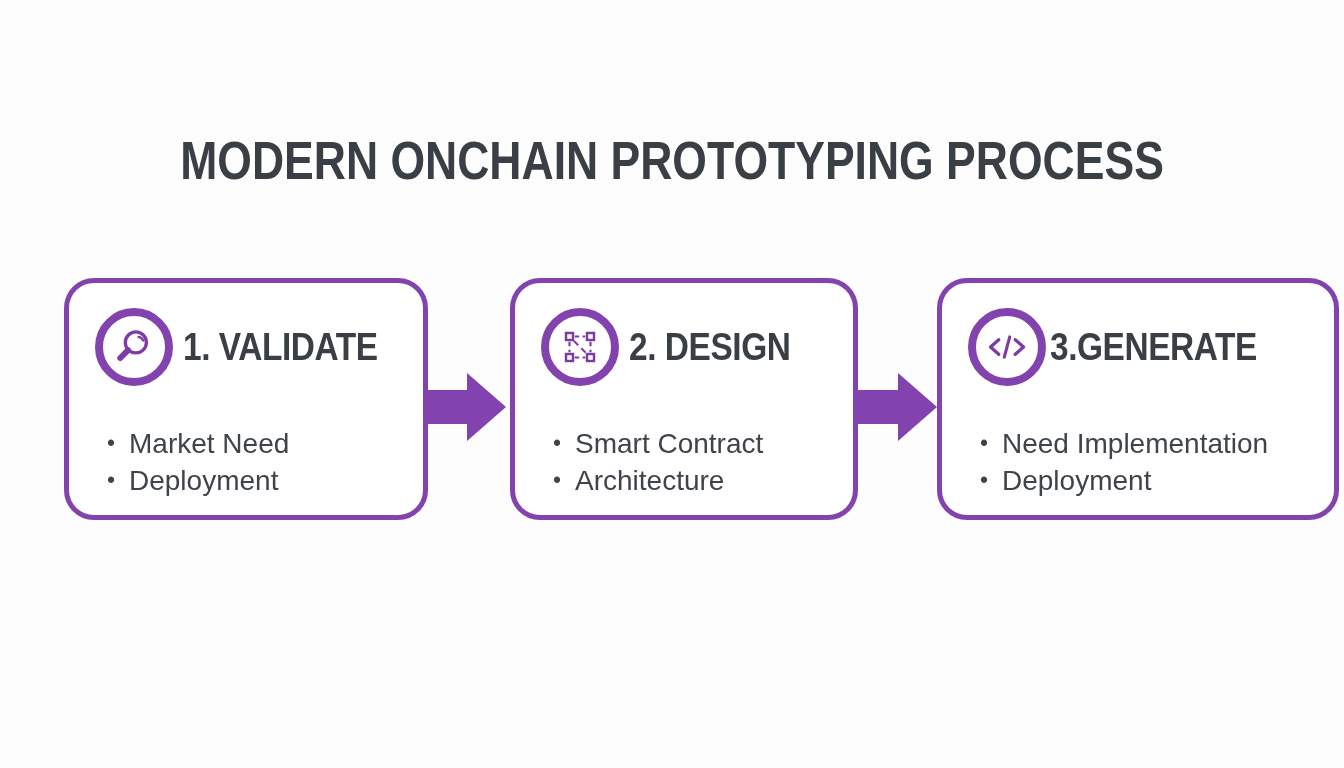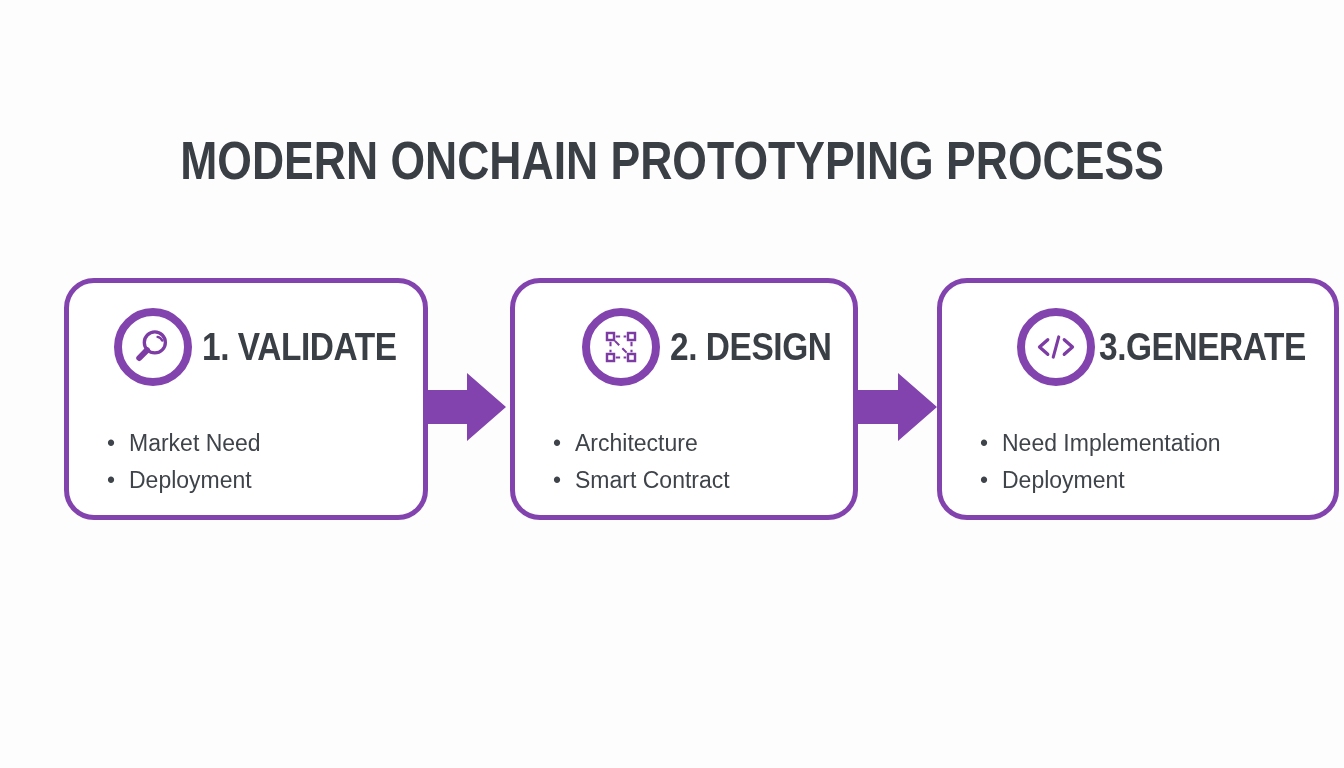--- a/index.html
+++ b/index.html
@@ -42,21 +42,20 @@
   }
   .card-1{left:64px;width:364px;}
   .card-2{left:510px;width:348px;}
   .card-3{left:937px;width:402px;}
 
   .card-head{
     display:flex;
     align-items:center;
     gap:10px;
     height:80px;
-    justify-content:flex-end;
   }
   .icon-ring{
     flex:0 0 auto;
     width:78px;height:78px;
     border:8px solid var(--purple,#8343ae);
     border-radius:50%;
     background:#fff;
     display:flex;align-items:center;justify-content:center;
   }
   .icon-ring svg{display:block;}
@@ -72,21 +71,21 @@
   .card-3 .card-head{gap:4px;}
 
   .bullets{
     list-style:none;
     margin-top:38px;
     padding-left:10px;
   }
   .bullets li{
     position:relative;
     padding-left:24px;
-    font-size:23px;
+    font-size:28px;
     line-height:37px;
     color:var(--body,#3f444a);
   }
   .bullets li::before{
     content:"\2022";
     position:absolute;
     left:2px;top:0;
     color:var(--body,#3f444a);
     font-size:23px;
   }
@@ -134,22 +133,22 @@
           <line x1="18" y1="12" x2="30" y2="12" stroke-width="2.4" stroke-dasharray="5 4"></line>
           <line x1="18" y1="36" x2="30" y2="36" stroke-width="2.4" stroke-dasharray="5 4"></line>
           <line x1="12" y1="18" x2="12" y2="30" stroke-width="2.4" stroke-dasharray="5 4"></line>
           <line x1="36" y1="18" x2="36" y2="30" stroke-width="2.4" stroke-dasharray="5 4"></line>
           <line x1="17" y1="17" x2="31" y2="31" stroke-width="2.4" stroke-dasharray="7 5"></line>
         </svg>
       </span>
       <h2 class="step-title">2. DESIGN</h2>
     </div>
     <ul class="bullets">
+      <li>Smart Contract</li>
       <li>Architecture</li>
-      <li>Smart Contract</li>
     </ul>
   </section>
 
   <svg class="arrow arrow-2" width="82" height="72" viewBox="0 0 82 72">
     <polygon points="0,19 42,19 42,2 81,36 42,70 42,53 0,53" fill="#8343ae"></polygon>
   </svg>
 
   <section class="card card-3">
     <div class="card-head">
       <span class="icon-ring">

